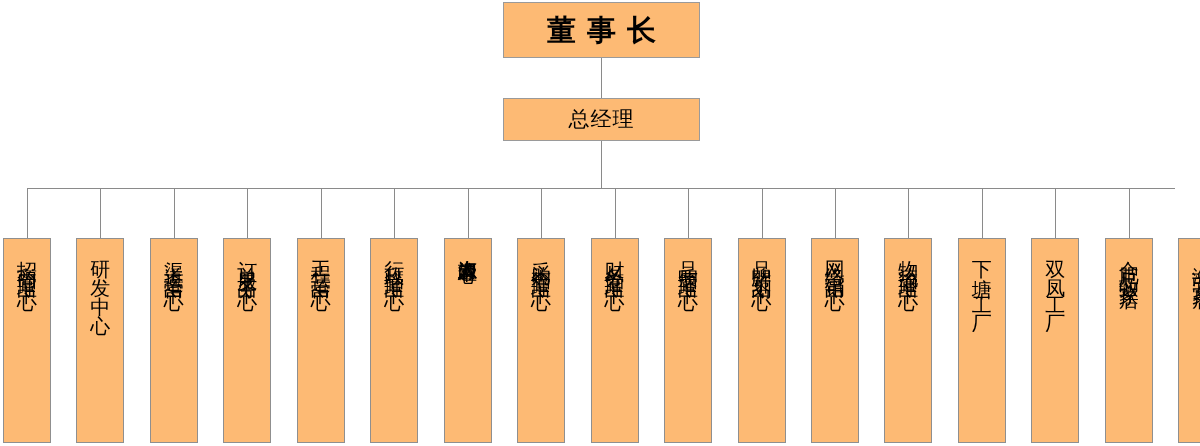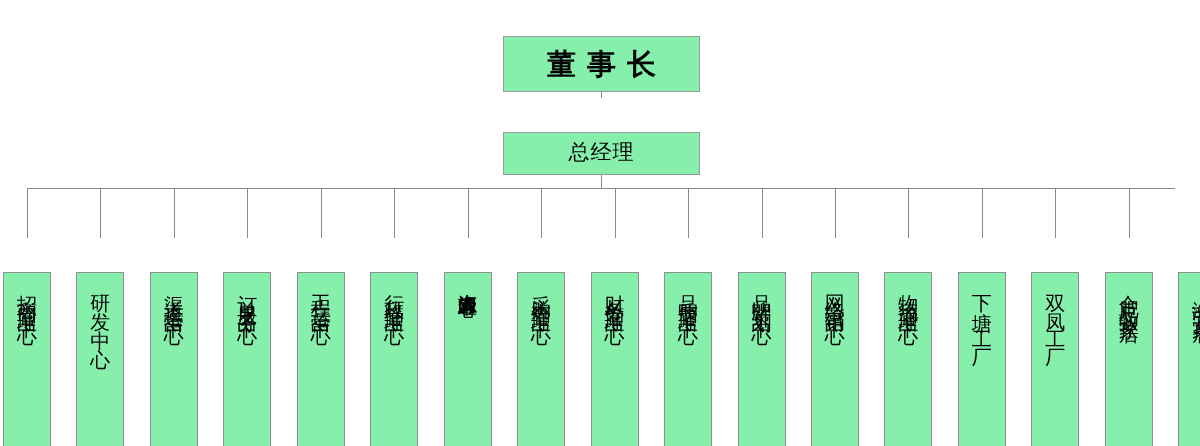--- a/index.html
+++ b/index.html
@@ -21,26 +21,25 @@
     left: 0;
     top: 0;
     width: 1200px;
     height: 446px;
   }
 
   
   .node {
     position: absolute;
     box-sizing: border-box;
-    background: #86efac;
+    background: #fdba74;
     border: 1px solid #8a8a8a;
     display: flex;
     align-items: center;
     justify-content: center;
-    margin-top: 34px;
   }
 
   
   .node-chairman {
     left: 503px;
     top: 2px;
     width: 197px;
     height: 56px;
     border-color: #9a9a9a;
   }
@@ -58,21 +57,20 @@
     top: 98px;
     width: 197px;
     height: 43px;
     border-color: #9a9a9a;
   }
   .node-gm .node-label {
     font-size: 21px;
     letter-spacing: 1px;
     line-height: 1;
     white-space: nowrap;
-    font-family: Liberation Mono, monospace;
   }
 
   
   .node-dept {
     top: 238px;
     height: 205px;
     border-color: #8f8f8f;
     align-items: flex-start;
     justify-content: center;
     padding-top: 6px;

